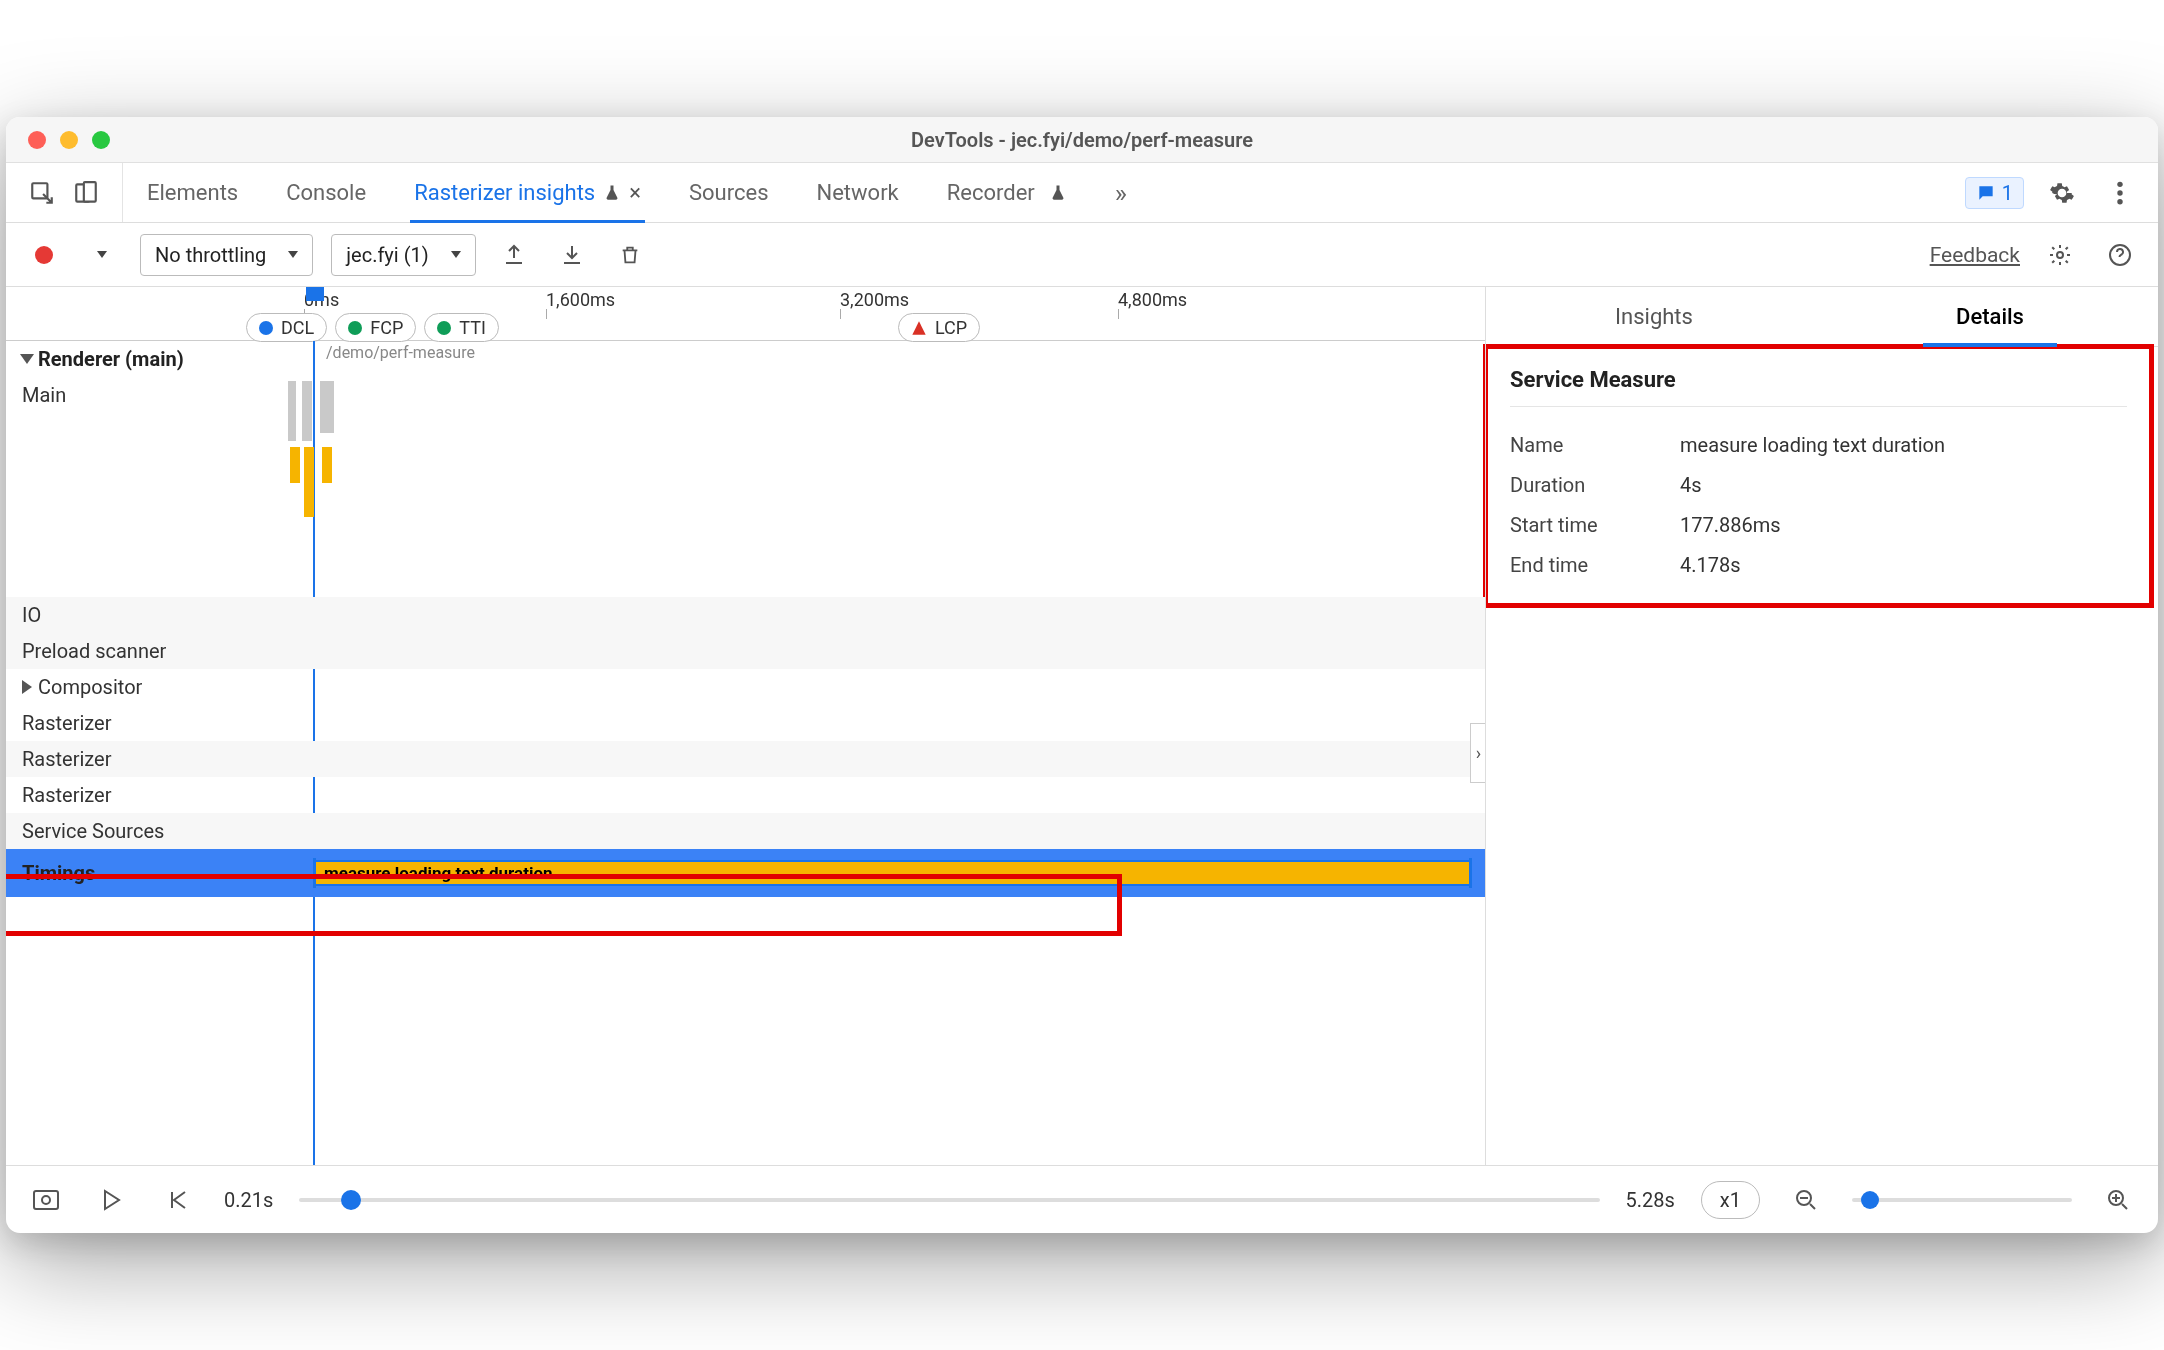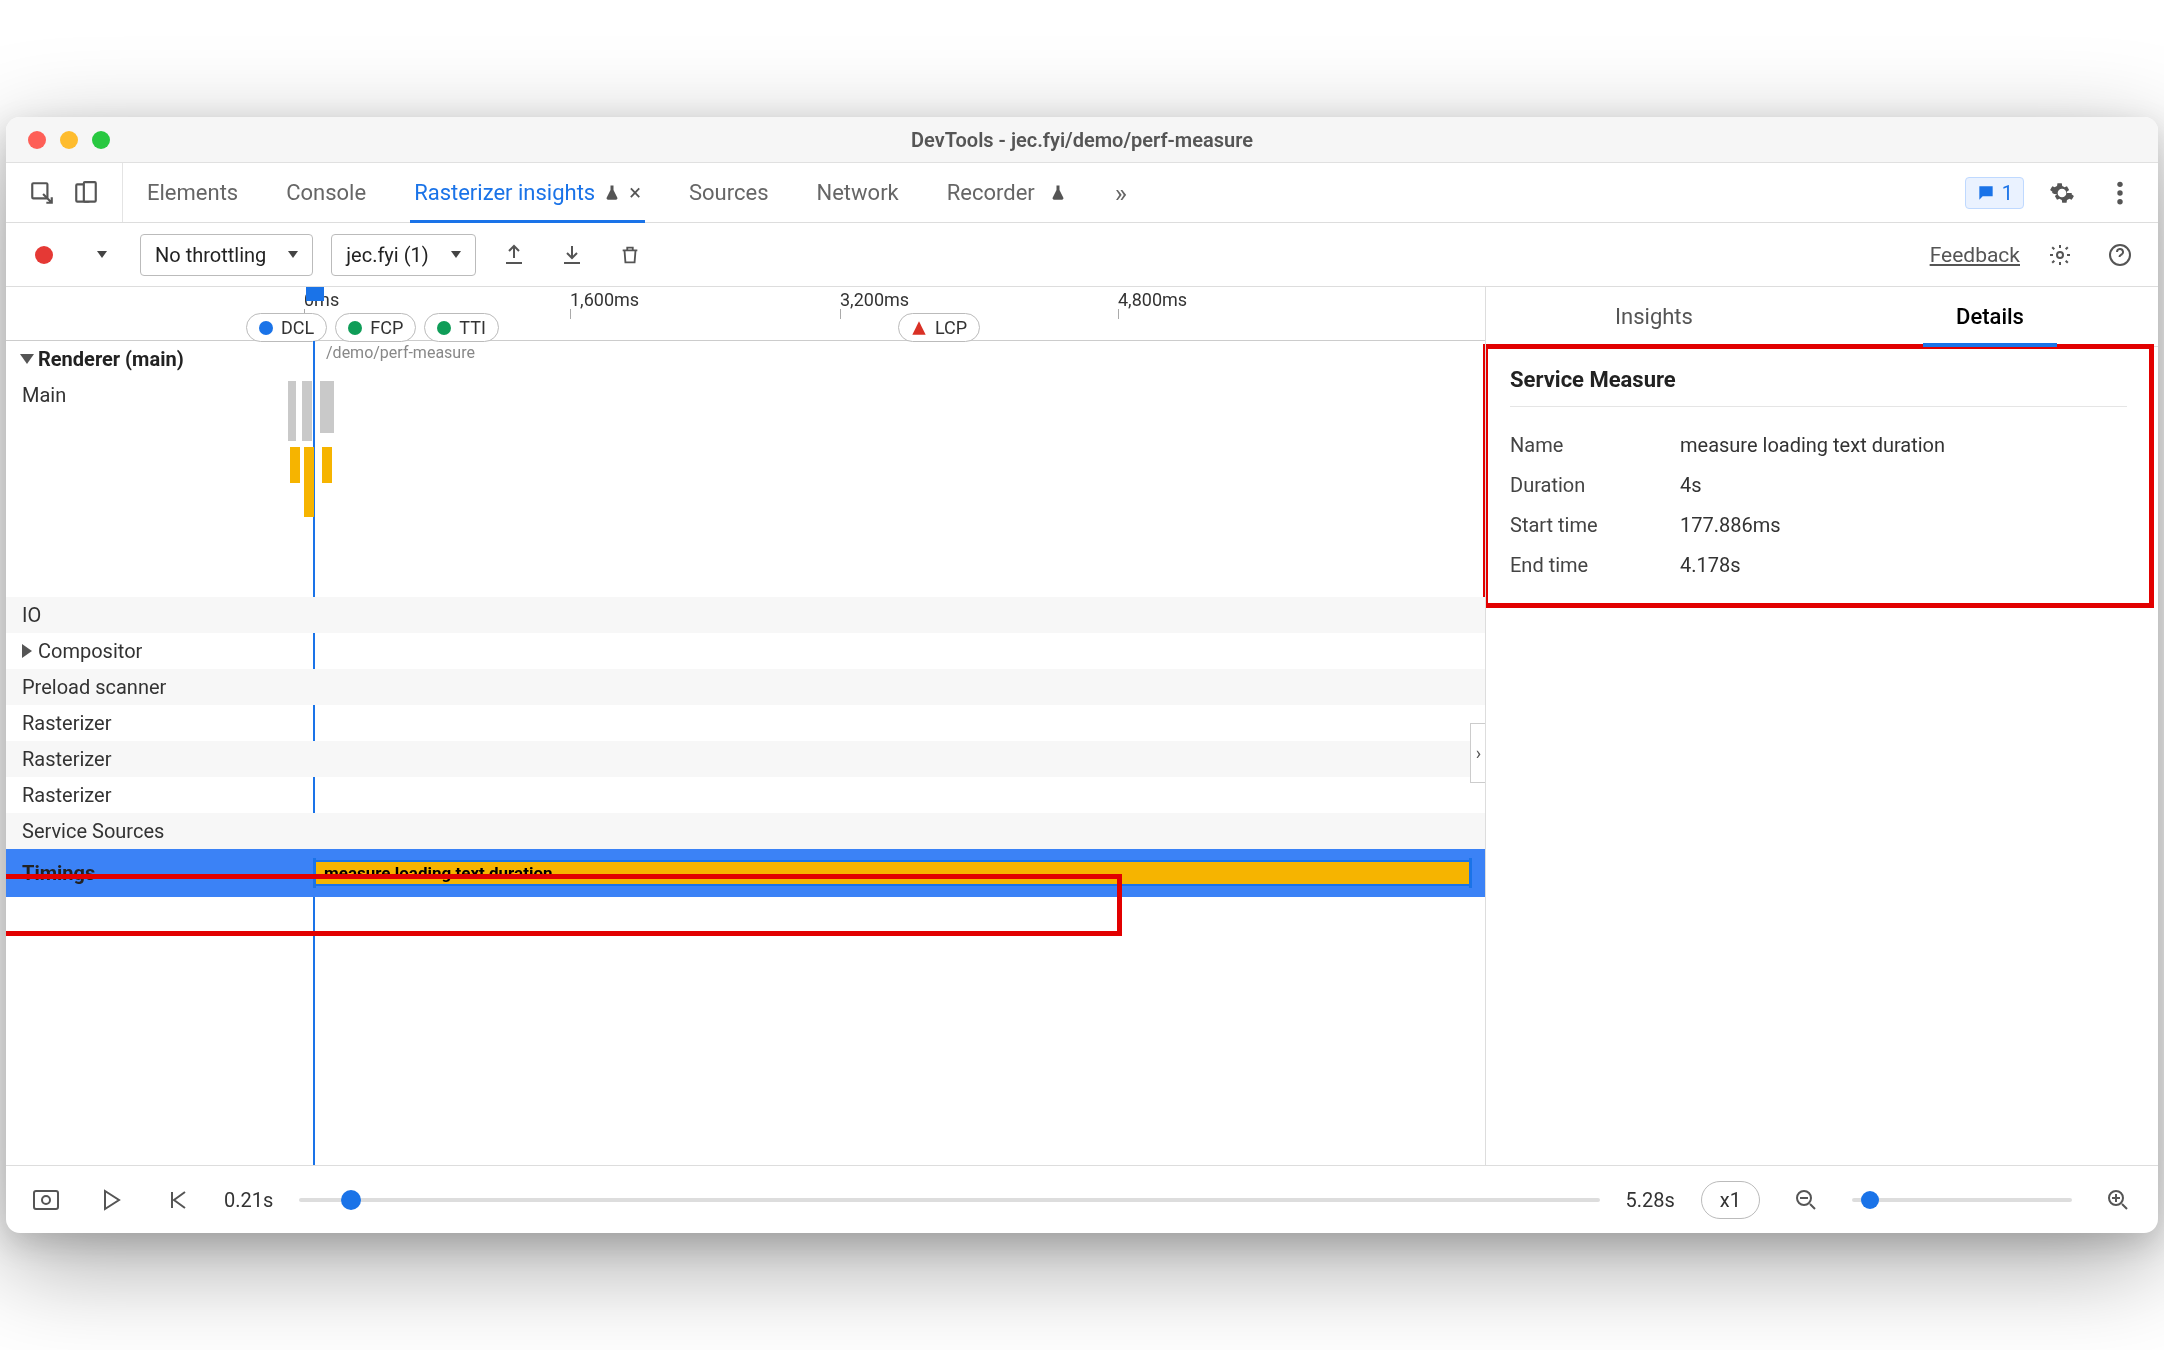--- a/index.html
+++ b/index.html
@@ -185,21 +185,21 @@
             <path d="M9 9a3 3 0 1 1 4 2.8c-1 .5-1.5 1.2-1.5 2.2M12 18h.01"></path>
           </svg>
       </div>
     </div>
   </div>
 
   <div class="main">
     <div class="timeline-pane">
       <div class="ruler">
         <span class="tick" style="left:298px;">0ms</span>
-        <span class="tick" style="left:564px;">1,600ms</span>
+        <span class="tick" style="left:540px;">1,600ms</span>
         <span class="tick" style="left:834px;">3,200ms</span>
         <span class="tick" style="left:1112px;">4,800ms</span>
         <div class="marker-pills" style="left:240px;">
           <div class="pill">
               <span class="dot" style="background:#1a73e8"></span>
               <span>DCL</span>
             </div>
           <div class="pill">
               <span class="dot" style="background:#0f9d58"></span>
               <span>FCP</span>
@@ -236,26 +236,26 @@
             <div class="seg" style="left:16px;top:4px;width:10px;height:60px;"></div>
             <div class="seg" style="left:34px;top:4px;width:14px;height:52px;"></div>
             <div class="seg y" style="left:4px;top:70px;width:10px;height:36px;"></div>
             <div class="seg y" style="left:18px;top:70px;width:10px;height:70px;"></div>
             <div class="seg y" style="left:36px;top:70px;width:10px;height:36px;"></div>
           </div>
         </div>
         <div class="row alt">
             <span class="lbl">IO</span>
           </div>
+        <div class="row alt">
+            <span class="lbl">Preload scanner</span>
+          </div>
         <div class="row">
             <span class="triangle"></span>
             <span class="lbl">Compositor</span>
-          </div>
-        <div class="row alt">
-            <span class="lbl">Preload scanner</span>
           </div>
         <div class="row">
             <span class="lbl">Rasterizer</span>
           </div>
         <div class="row alt">
             <span class="lbl">Rasterizer</span>
           </div>
         <div class="row">
             <span class="lbl">Rasterizer</span>
           </div>

